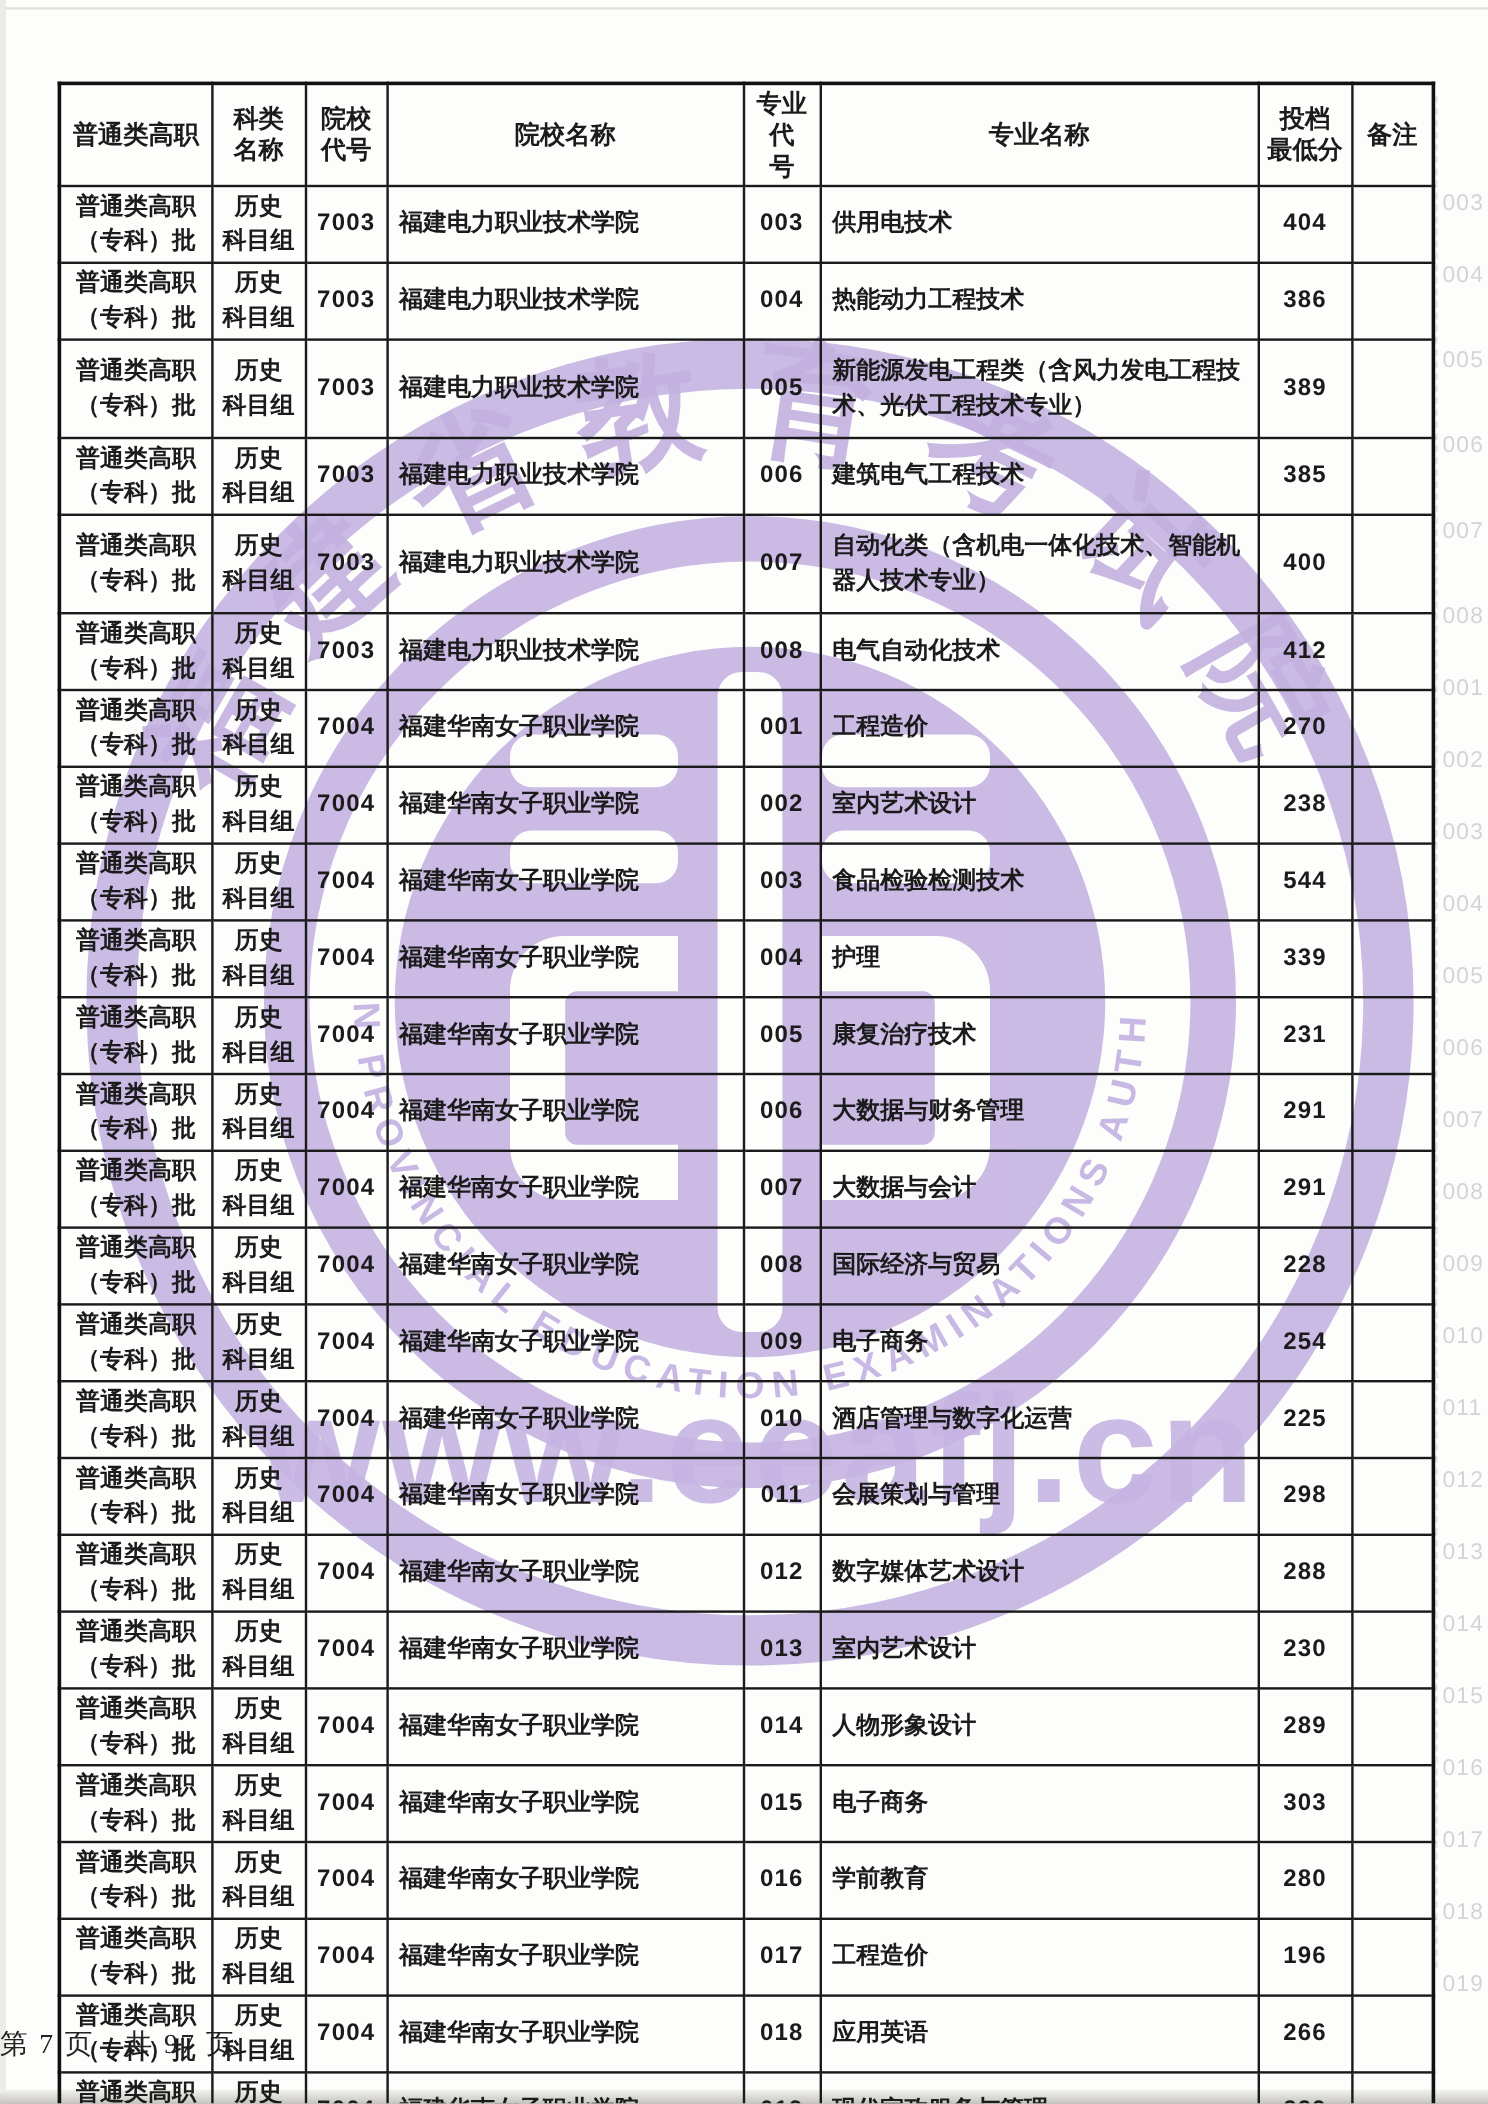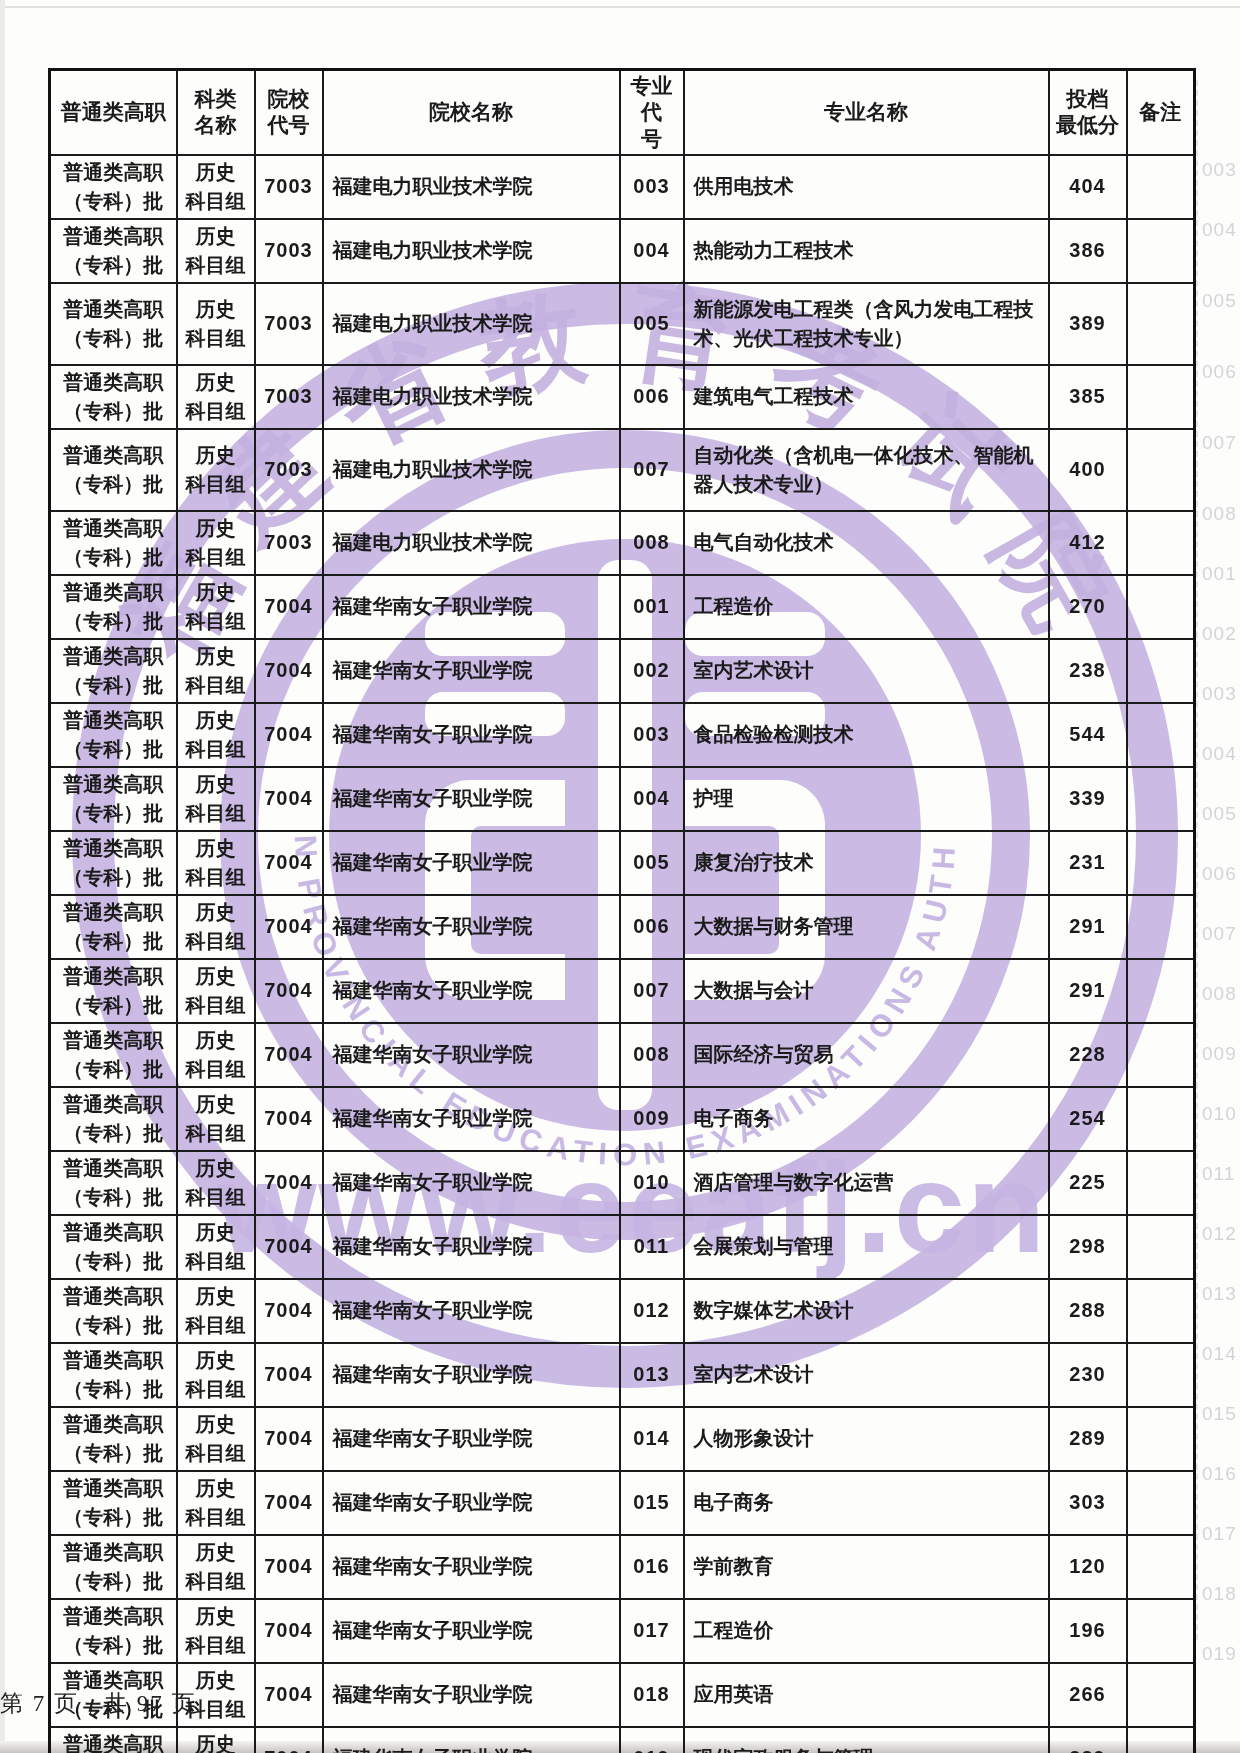--- a/index.html
+++ b/index.html
@@ -389,21 +389,21 @@
   </tr>
           <tr>
     <td class="c-batch">普通类高职
 （专科）批</td>
     <td class="c-subject">历史
 科目组</td>
     <td class="c-code num">7004</td>
     <td class="c-college">福建华南女子职业学院</td>
     <td class="c-mcode num">016</td>
     <td class="c-major">学前教育</td>
-    <td class="c-score num">120</td>
+    <td class="c-score num">280</td>
     <td class="c-remark"></td>
   </tr>
           <tr>
     <td class="c-batch">普通类高职
 （专科）批</td>
     <td class="c-subject">历史
 科目组</td>
     <td class="c-code num">7004</td>
     <td class="c-college">福建华南女子职业学院</td>
     <td class="c-mcode num">017</td>

